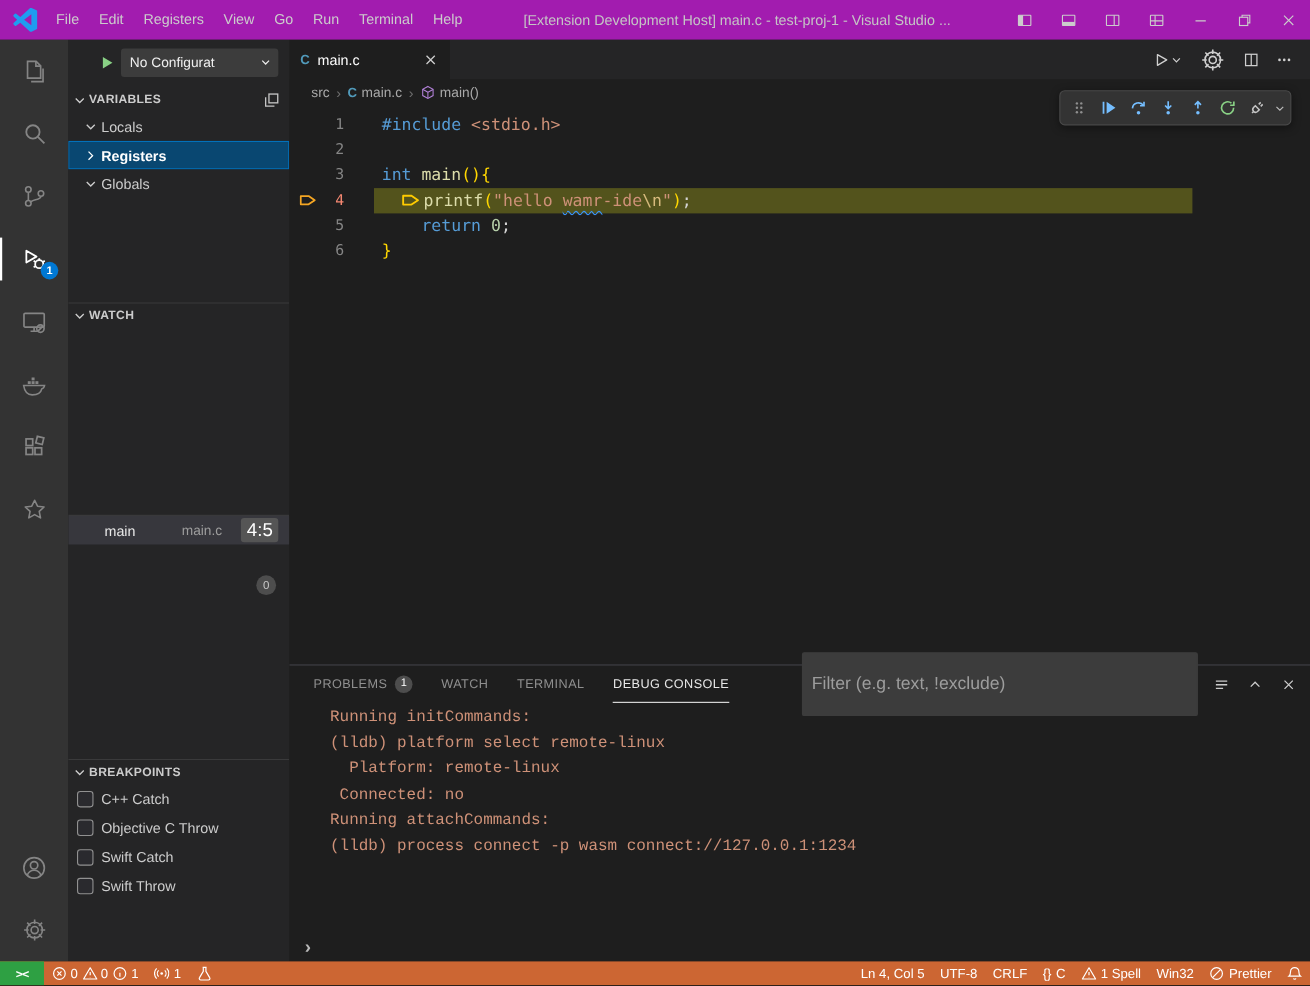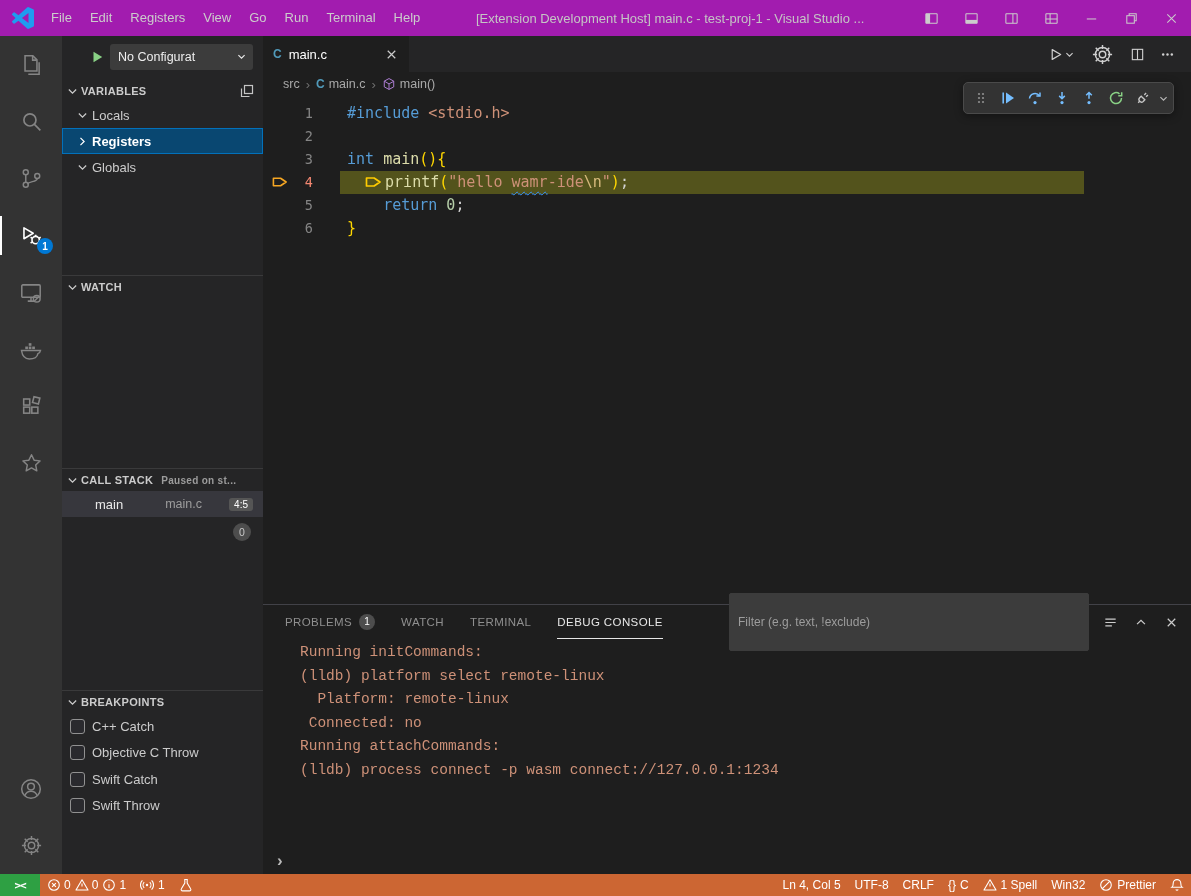--- a/index.html
+++ b/index.html
@@ -37,21 +37,21 @@
   .sb-header{height:22px;display:flex;align-items:center;padding:0 8px 0 4px;font-size:11px;font-weight:700;
              letter-spacing:.3px;color:#cccccc;cursor:pointer;}
   .sb-header .chev{margin-right:2px;color:#cccccc;}
   .sb-header .hdr-status{margin-left:8px;font-size:10px;color:#9c9c9c;font-weight:700;white-space:nowrap;}
   .sb-header .hdr-action{margin-left:auto;color:#c5c5c5;}
   .tree-item{height:26px;display:flex;align-items:center;padding-left:14px;font-size:13px;color:#cccccc;cursor:pointer;gap:3px;}
   .tree-item.selected{background:#094771;box-shadow:inset 0 0 0 1px rgba(0,127,212,.75);color:#ffffff;font-weight:700;}
   .cs-frame{height:26px;display:flex;align-items:center;background:#37373d;padding:0 10px 0 33px;font-size:13px;cursor:pointer;}
   .cs-frame .fn{color:#e8e8e8;}
   .cs-frame .file{margin-left:42px;color:#9d9d9d;font-size:12.5px;}
-  .cs-frame .pos{margin-left:auto;background:#555555;color:#ffffff;font-size:10px;border-radius:3px;padding:1px 5px;}
+  .cs-frame .pos{margin-left:auto;background:#555555;color:#ffffff;font-size:17px;border-radius:3px;padding:1px 5px;}
   .cs-counter{position:absolute;right:12px;top:54px;width:18px;height:18px;border-radius:50%;background:#4d4d4d;
               color:#c8c8c8;font-size:10.5px;display:flex;align-items:center;justify-content:center;}
   .bp-item{height:26.5px;display:flex;align-items:center;padding-left:8px;gap:7px;font-size:13px;color:#cccccc;cursor:pointer;}
   .checkbox{width:15px;height:15px;box-sizing:border-box;border:1px solid #919191;background:#2a2a2e;border-radius:3px;flex:none;}
 
   
   .editor-region{position:absolute;top:36px;bottom:22px;left:263px;right:0;background:#1e1e1e;}
   .tabbar{height:36px;background:#252526;display:flex;align-items:center;}
   .tab{width:146px;height:100%;background:#1e1e1e;display:flex;align-items:center;padding:0 10px;box-sizing:border-box;
        gap:7px;font-size:13px;color:#ffffff;cursor:pointer;}
@@ -84,21 +84,21 @@
   
   .panel{position:absolute;left:0;right:0;top:568px;bottom:0;background:#1e1e1e;border-top:1px solid #424248;}
   .panel-header{position:relative;height:34px;display:flex;align-items:center;padding:0 12px 0 22px;}
   .panel-tabs{display:flex;height:100%;gap:26px;}
   .panel-tab{display:flex;align-items:center;gap:7px;height:100%;box-sizing:border-box;border-bottom:1px solid transparent;
              font-size:11.5px;letter-spacing:.4px;color:#8f8f8f;cursor:pointer;white-space:nowrap;}
   .panel-tab.active{color:#e7e7e7;border-bottom-color:#e7e7e7;}
   .badge{min-width:16px;height:16px;border-radius:50%;background:#4d4d4d;color:#ffffff;font-size:10px;
          display:flex;align-items:center;justify-content:center;letter-spacing:0;}
   .filter-input{margin-left:auto;width:342px;height:24px;background:#3c3c3c;border:1px solid #3c3c3c;border-radius:2px;
-                color:#cccccc;font-size:12px;padding:16px 8px;outline:none;font-family:"Liberation Sans",sans-serif;}
+                color:#cccccc;font-size:16px;padding:16px 8px;outline:none;font-family:"Liberation Sans",sans-serif;}
   .filter-input::placeholder{color:#9d9d9d;}
   .panel-icons{display:flex;align-items:center;gap:16px;margin-left:14px;color:#cccccc;}
   .panel-icons .icon{cursor:pointer;}
   .console{padding:2px 0 0 37px;font-family:Liberation Mono, monospace;font-size:14.5px;
            line-height:23.5px;color:#ce9178;white-space:pre;}
   .console-line{height:23.5px;}
   .console-prompt{position:absolute;left:14px;bottom:5px;color:#b9b9b9;font-size:17px;font-weight:700;cursor:text;line-height:1;}
 
   
   .statusbar{position:absolute;left:0;right:0;bottom:0;height:22px;background:#cc6633;display:flex;align-items:center;
@@ -357,29 +357,20 @@
         <span class="icon chev">
             <svg width="13" height="13" viewBox="0 0 16 16" fill="none" stroke="currentColor" stroke-width="1.5">
               <path d="M3.5 5.5L8 10l4.5-4.5"></path>
             </svg>
           </span>
         <span>WATCH</span>
       </div>
     </section>
 
     <section class="sb-section" style="top:432px;height:222px;">
-      <div class="sb-header">
-        <span class="icon chev">
-            <svg width="13" height="13" viewBox="0 0 16 16" fill="none" stroke="currentColor" stroke-width="1.5">
-              <path d="M3.5 5.5L8 10l4.5-4.5"></path>
-            </svg>
-          </span>
-        <span>CALL STACK</span>
-        <span class="hdr-status">Paused on st...</span>
-      </div>
       <div id="callstack-frames">
           <div class="cs-frame">
             <span class="fn">main</span>
             <span class="file">main.c</span>
             <span class="pos">4:5</span>
           </div>
         </div>
       <div class="cs-counter">0</div>
     </section>
 

